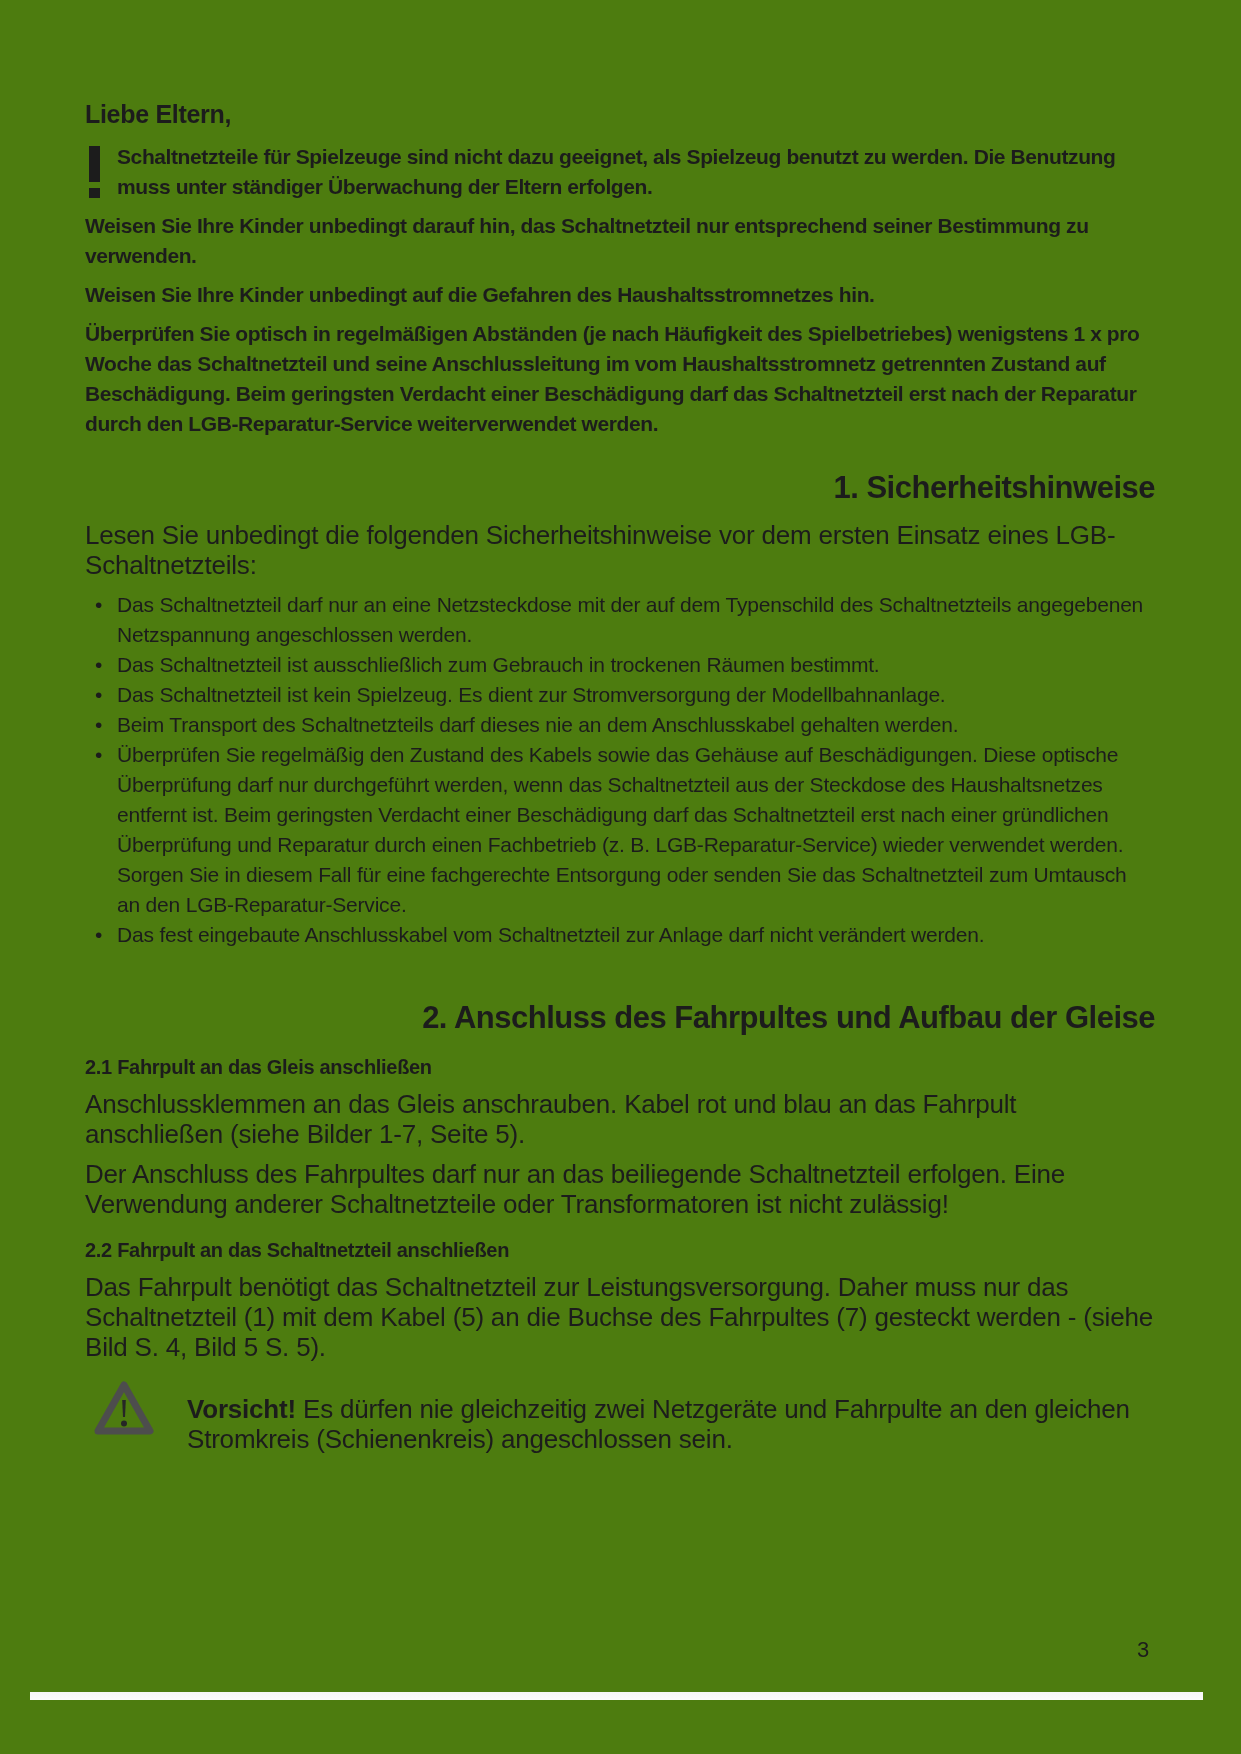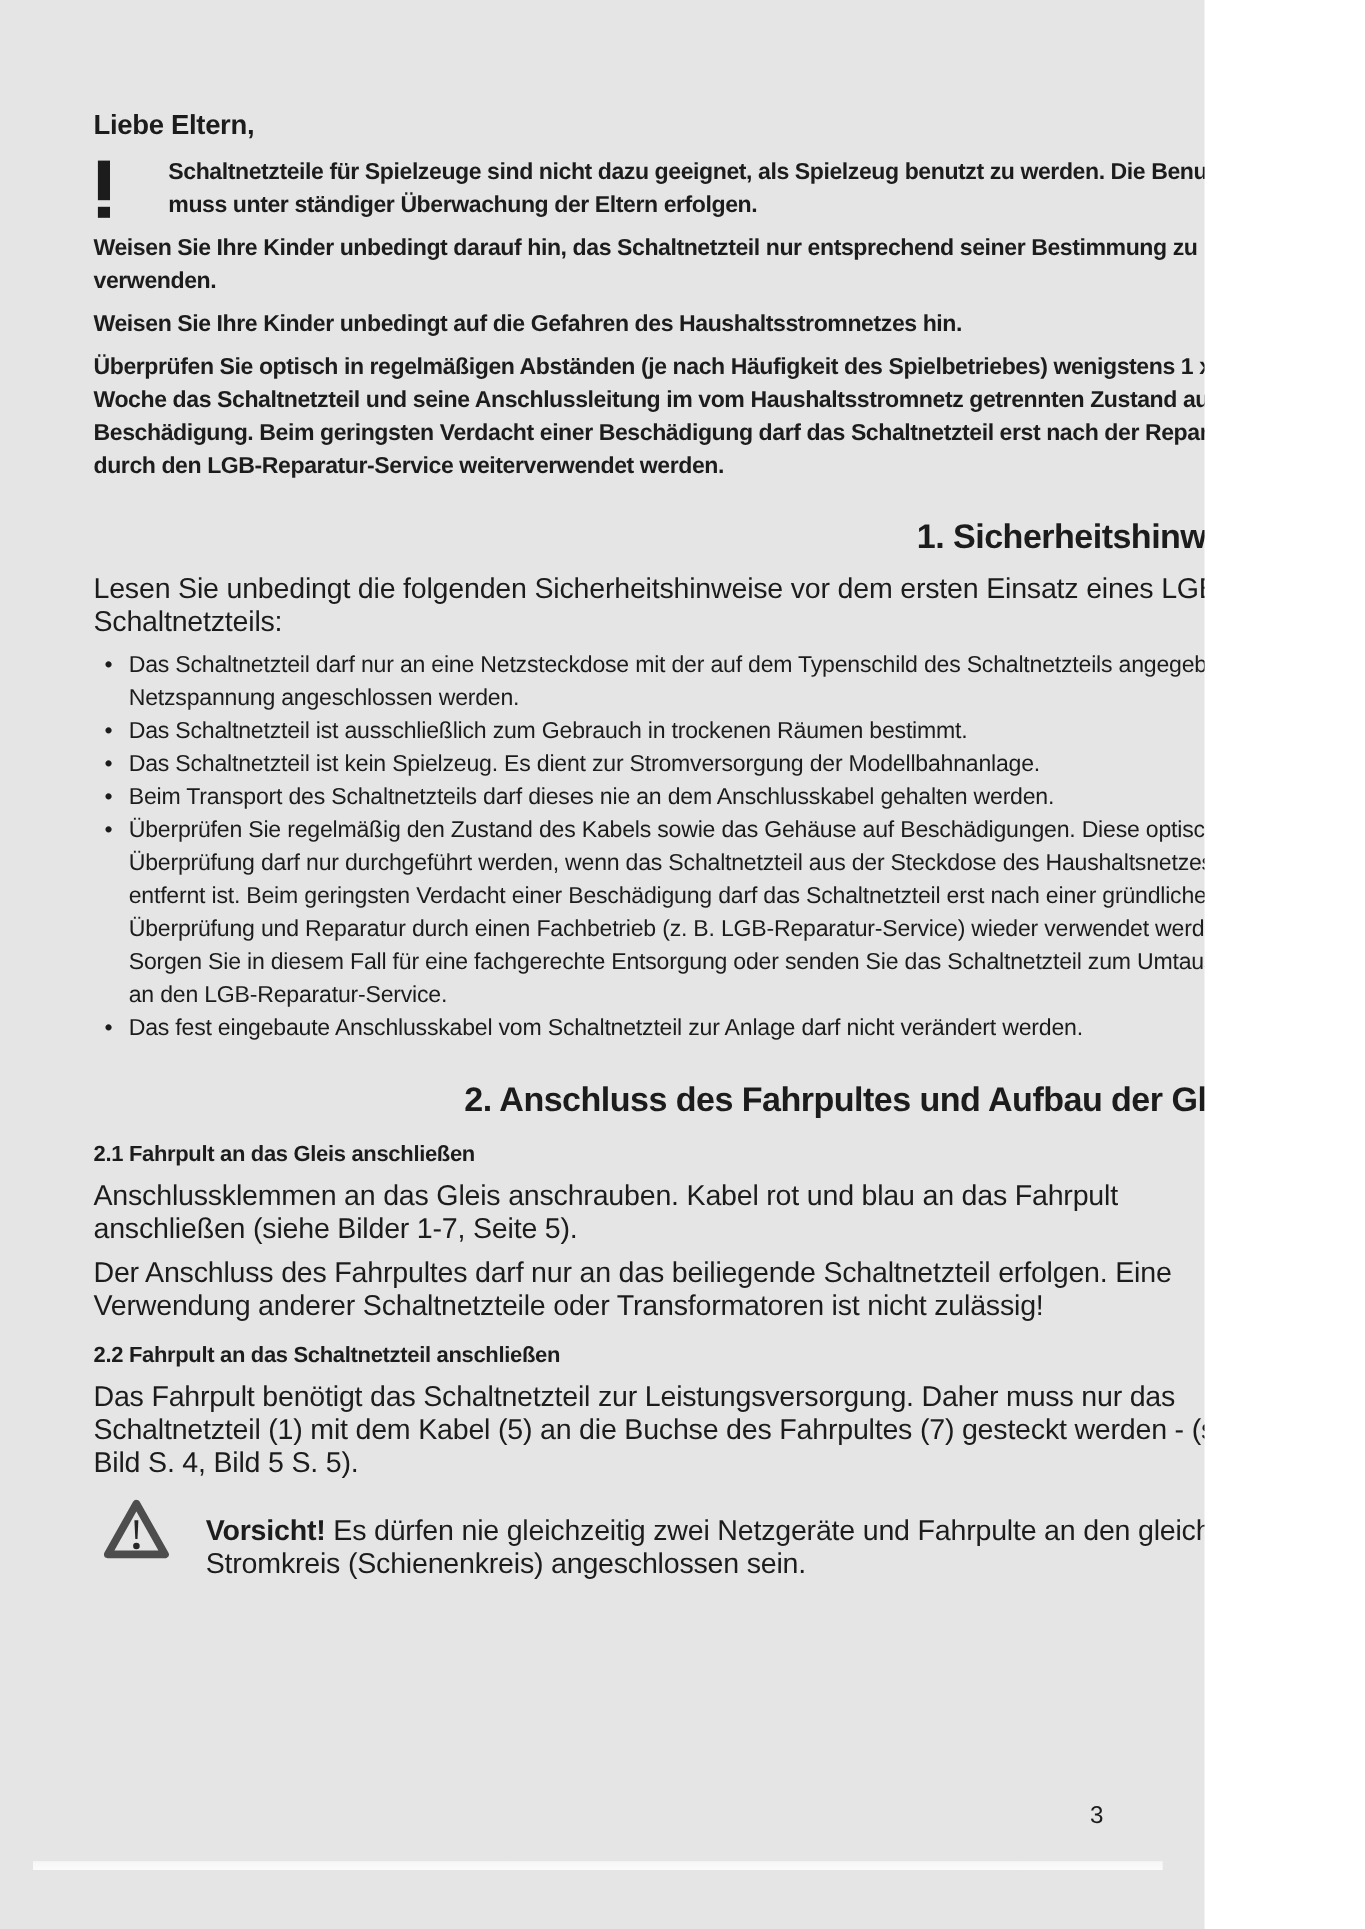--- a/index.html
+++ b/index.html
@@ -1,20 +1,20 @@
 <!DOCTYPE html>
 <html lang="de"><head>
 <meta charset="utf-8">
 <style>
   html, body { margin: 0; padding: 0; background: #ffffff; }
   .page {
     position: relative;
-    width: 1095px;
+    width: 1241px;
     height: 1754px;
-    background: #e5e5e5;
+    background: #4d7c0f;
     font-family: "Liberation Sans", "DejaVu Sans", sans-serif;
     color: #1c1c1c;
     overflow: hidden;
   }
   .content {
     position: absolute;
     top: 100px;
     left: 85px;
     width: 1070px;
   }
@@ -28,37 +28,36 @@
     font-size: 21px;
     line-height: 30px;
     font-weight: bold;
     letter-spacing: -0.4px;
     margin: 0 0 9px 0;
   }
   .warn-row {
     display: flex;
     align-items: flex-start;
     margin: 0 0 9px 0;
-    gap: 36px;
   }
   .excl-icon {
     flex: none;
     width: 11px;
     margin: 4px 17px 0 4px;
   }
   .excl-bar { width: 11px; height: 36px; background: #1c1c1c; }
   .excl-dot { width: 11px; height: 10px; background: #1c1c1c; margin-top: 6px; }
   h1 {
     font-size: 31px;
     font-weight: bold;
     letter-spacing: -0.5px;
     margin: 31px 0 14px 0;
     text-align: right;
   }
-  h1.sec2 { margin-top: 32px; }
+  h1.sec2 { margin-top: 50px; }
   h3 {
     font-size: 20px;
     font-weight: bold;
     letter-spacing: -0.3px;
     margin: 20px 0 10px 0;
   }
   .para {
     font-size: 26px;
     line-height: 30px;
     letter-spacing: -0.2px;

